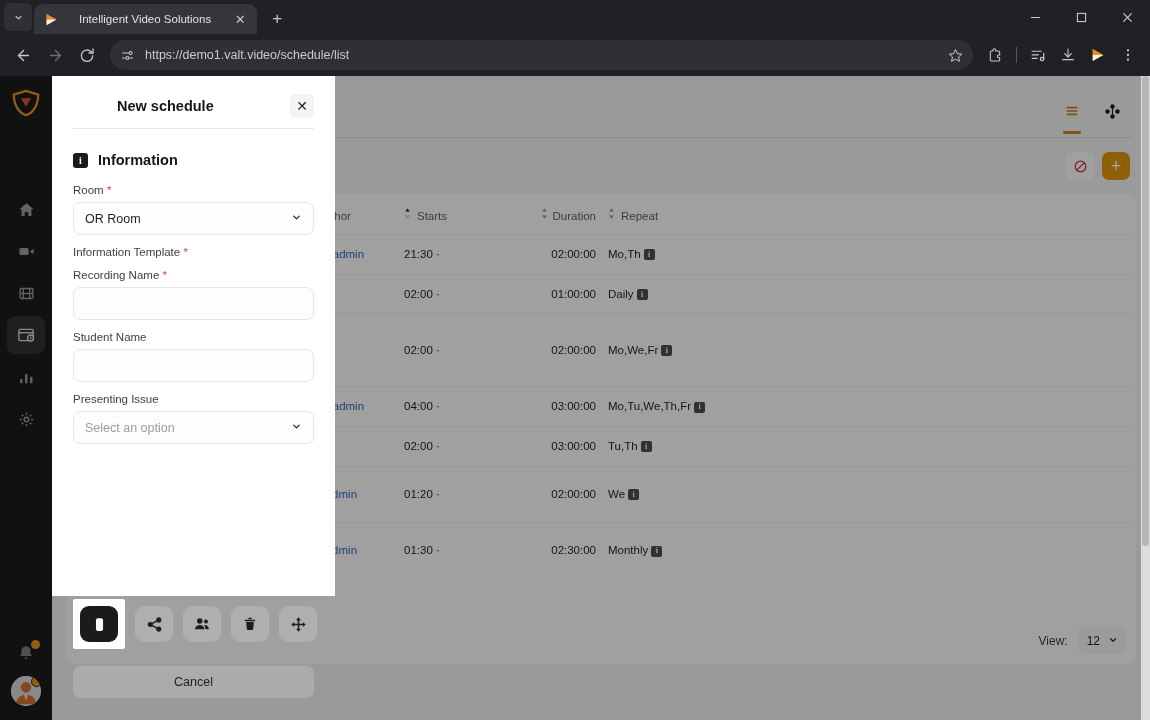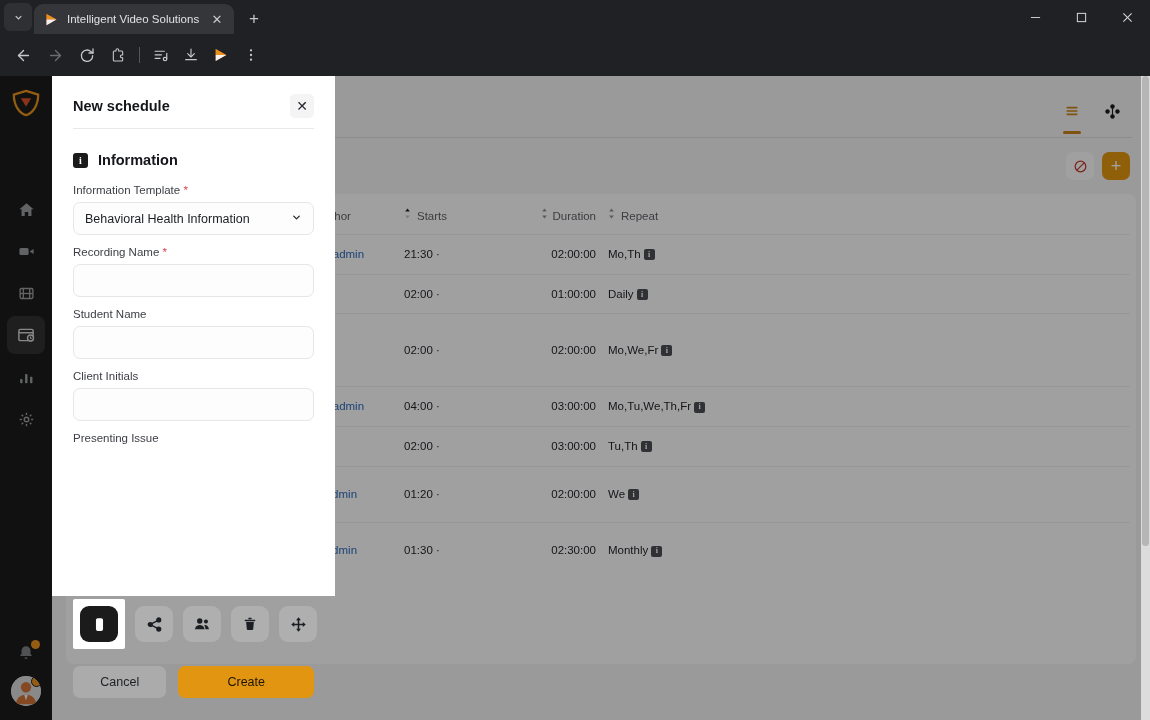--- a/index.html
+++ b/index.html
@@ -19,21 +19,21 @@
   }
   .tab-dropdown {
     width: 28px; height: 28px; margin-bottom: 3px; margin-right: 2px;
     border-radius: 6px; background:#2f3033;
     display:flex; align-items:center; justify-content:center;
     color:#c8c9cc; font-size: 10px;
   }
   .tab {
     height: 30px; min-width: 200px; max-width: 240px;
     background:#35363a; border-radius: 9px 9px 0 0;
-    display:flex; align-items:center; gap:8px; padding: 0 8px 0 10px;
+    display:flex; align-items:center; gap:20px; padding: 0 8px 0 10px;
   }
   .tab-favicon { width:15px; height:15px; flex:none; position:relative; }
   .tab-title {
     flex:1; color:#dfe1e5; font-size:11.5px; white-space:nowrap;
     overflow:hidden; text-overflow:ellipsis;
   }
   .tab-close {
     width:18px; height:18px; border-radius:50%; flex:none;
     display:flex; align-items:center; justify-content:center;
     color:#c5c6c9; font-size:13px; line-height:1;
@@ -173,21 +173,21 @@
   
   .panel {
     position:absolute; left:52px; top:0; width:283px; height:644px;
     display:flex; flex-direction:column;
   }
   .panel-white {
     background:#fff; flex:none; height:520px; padding:0 21px;
     overflow:hidden; position:relative;
   }
   .panel-title-row {
-    display:flex; align-items:center; height:52px; padding-top:8px;
+    display:flex; align-items:center; height:52px; padding-top:8px;margin-left:44px;
   }
   .panel-title { font-size:14.5px; font-weight:bold; color:#14161a; }
   .panel-close {
     margin-left:auto; width:24px; height:24px; border-radius:5px; background:#f4f4f4;
     display:flex; align-items:center; justify-content:center; color:#26292e; font-size:14px;
   }
   .panel-rule { height:1px; background:#e8e8e8; }
   .section-head {
     display:flex; align-items:center; gap:10px; margin-top:23px; margin-bottom:16px;
   }
@@ -302,20 +302,37 @@
           <polyline points="12 5 19 12 12 19"></polyline>
         </svg>
     </div>
     <div class="nav-btn">
       <svg width="16" height="16" viewBox="0 0 24 24" fill="none" stroke="currentColor" stroke-width="1.9" stroke-linecap="round" stroke-linejoin="round">
           <polyline points="21 3 21 9 15 9"></polyline>
           <path d="M20.5 13a8.5 8.5 0 1 1-2.6-6.1L21 9"></path>
         </svg>
     </div>
 
+    <div class="omnibox">
+      <span style="display:flex;color:#c8c9cc">
+        <svg width="15" height="15" viewBox="0 0 24 24" fill="none" stroke="currentColor" stroke-width="1.7" stroke-linecap="round">
+            <line x1="4" y1="8" x2="14" y2="8"></line>
+            <circle cx="17" cy="8" r="2.3"></circle>
+            <line x1="4" y1="16" x2="9" y2="16"></line>
+            <circle cx="12" cy="16" r="2.3"></circle>
+            <line x1="16" y1="16" x2="20" y2="16"></line>
+          </svg>
+      </span>
+      <span class="omnibox-url">https://demo1.valt.video/schedule/list</span>
+      <span class="omni-star">
+        <svg width="15" height="15" viewBox="0 0 24 24" fill="none" stroke="currentColor" stroke-width="1.6" stroke-linejoin="round">
+            <polygon points="12 2.5 15 9 22 9.8 16.8 14.4 18.4 21.3 12 17.8 5.6 21.3 7.2 14.4 2 9.8 9 9"></polygon>
+          </svg>
+      </span>
+    </div>
 
     <div class="tb-icon">
       <svg width="16" height="16" viewBox="0 0 24 24" fill="none" stroke="currentColor" stroke-width="1.6" stroke-linejoin="round">
           <path d="M9 4.5a2 2 0 0 1 4 0V6h4.5a1.5 1.5 0 0 1 1.5 1.5V12h-1.5a2 2 0 0 0 0 4H19v3.5a1.5 1.5 0 0 1-1.5 1.5H6.5A1.5 1.5 0 0 1 5 19.5V7.5A1.5 1.5 0 0 1 6.5 6H9z"></path>
         </svg>
     </div>
     <div class="tb-sep"></div>
     <div class="tb-icon">
       <svg width="17" height="17" viewBox="0 0 24 24" fill="none" stroke="currentColor" stroke-width="1.7" stroke-linecap="round">
           <line x1="3" y1="6" x2="16" y2="6"></line>
@@ -581,20 +598,31 @@
                 <td class="col-name">Pediatric Airway Skills</td>
                 <td class="col-room link">OR Room</td>
                 <td class="col-author link">sim-admin</td>
                 <td class="col-starts"><span>01:30 ·</span><br><span></span></td>
                 <td class="col-dur">02:30:00</td>
                 <td class="col-rep"><span>Monthly</span><span class="info-pill">i</span></td>
               </tr>
             </tbody>
         </table>
 
+        <div class="card-foot">
+          <span class="view-label">View:</span>
+          <div class="view-select">
+            <span>12</span>
+            <span class="chev">
+              <svg width="10" height="10" viewBox="0 0 24 24" fill="none" stroke="currentColor" stroke-width="3" stroke-linecap="round" stroke-linejoin="round">
+                  <polyline points="6 9 12 15 18 9"></polyline>
+                </svg>
+            </span>
+          </div>
+        </div>
       </div>
     </div>
 
     <div class="dim"></div>
 
     <div class="scrollbar">
       <div class="thumb"></div>
     </div>
 
     <div class="panel">
@@ -605,48 +633,51 @@
         </div>
         <div class="panel-rule"></div>
 
         <div class="section-head">
           <span class="sq-info">i</span>
           <span class="section-title">Information</span>
         </div>
 
         <div id="fields">
             <div class="field">
-              <span class="field-label">Information Template <span class="req">*</span></span>
+              <span class="field-label">Room <span class="req">*</span></span>
               <div class="ctl select">
-                <span>Behavioral Health Information</span>
+                <span>OR Room</span>
                 <span class="chev"><svg width="11" height="11" viewBox="0 0 24 24" fill="none" stroke="currentColor" stroke-width="3" stroke-linecap="round" stroke-linejoin="round">
                     <polyline points="6 9 12 15 18 9"></polyline>
                   </svg></span>
               </div>
+            </div>
+            <div class="field">
+              <span class="field-label">Information Template <span class="req">*</span></span>
             </div>
             <div class="field">
               <span class="field-label">Recording Name <span class="req">*</span></span>
               <div class="ctl">
                 <span></span>
               </div>
             </div>
             <div class="field">
               <span class="field-label">Student Name </span>
               <div class="ctl">
                 <span></span>
               </div>
             </div>
             <div class="field">
-              <span class="field-label">Client Initials </span>
-              <div class="ctl">
-                <span></span>
-              </div>
-            </div>
-            <div class="field">
               <span class="field-label">Presenting Issue </span>
+              <div class="ctl select">
+                <span class="ph">Select an option</span>
+                <span class="chev"><svg width="11" height="11" viewBox="0 0 24 24" fill="none" stroke="currentColor" stroke-width="3" stroke-linecap="round" stroke-linejoin="round">
+                    <polyline points="6 9 12 15 18 9"></polyline>
+                  </svg></span>
+              </div>
             </div>
           </div>
       </div>
 
       <div class="panel-grey">
         <div class="tab-strip" id="tabstrip">
             <div class="tab-btn-wrap active-wrap">
               <div class="tab-btn active">
                 <span style="display: flex;">
                   <svg width="17" height="17" viewBox="0 0 24 24">
@@ -703,19 +734,18 @@
                     <path d="M22.2 12 L18 8.6 V15.4 Z"></path>
                     <rect x="10.9" y="5.2" width="2.2" height="13.6" rx="0.8"></rect>
                     <rect x="5.2" y="10.9" width="13.6" height="2.2" rx="0.8"></rect>
                   </svg>
                 </span>
               </div>
             </div>
           </div>
         <div class="footer-btns">
           <div class="btn-cancel">Cancel</div>
-          <div class="btn-create">Create</div>
         </div>
       </div>
     </div>
 
   </div>
 </div>
 
 </body></html>

